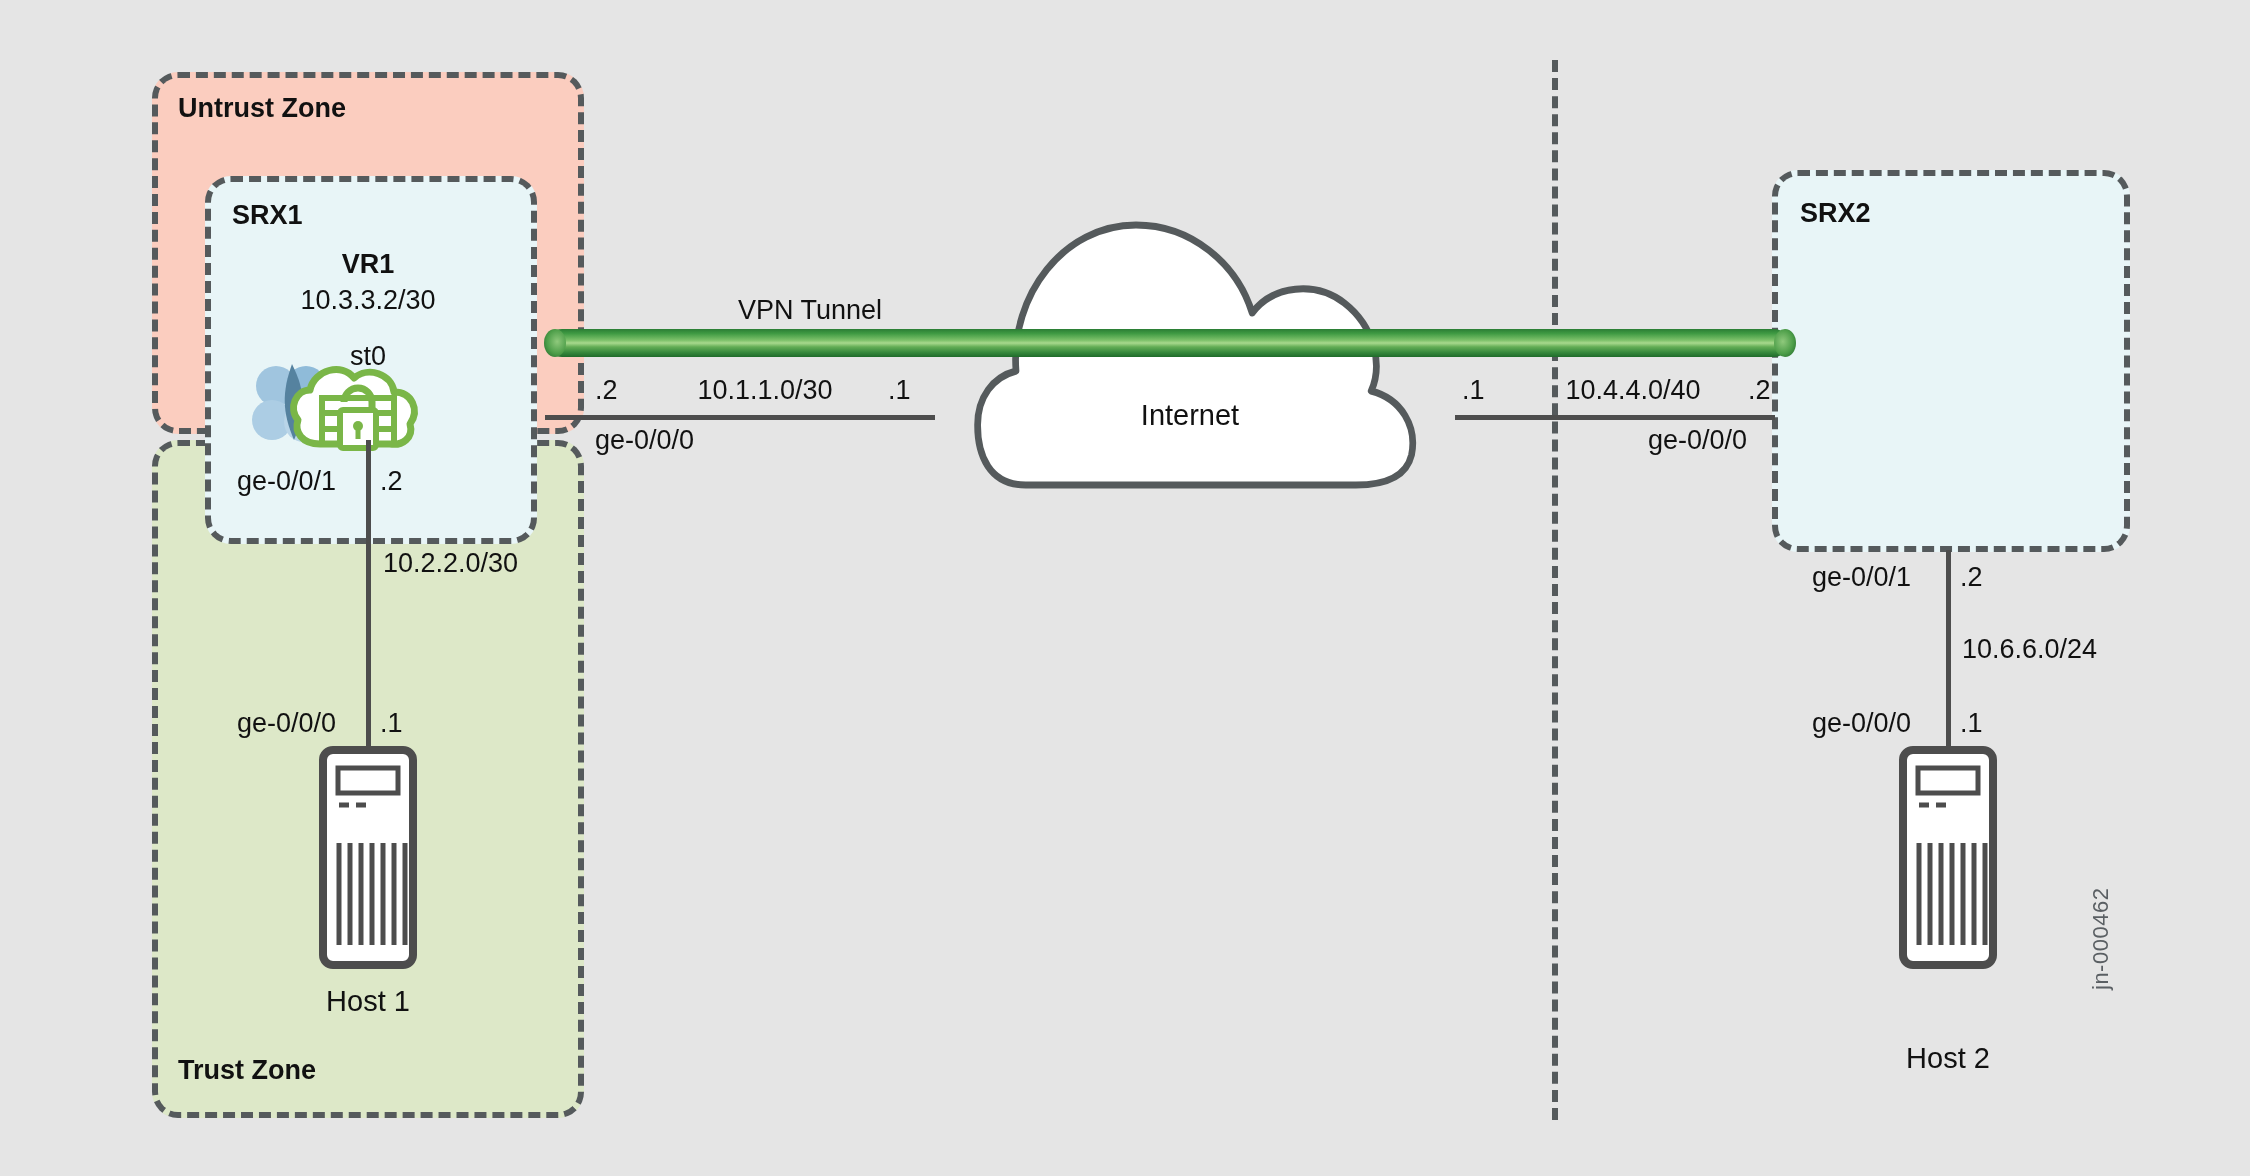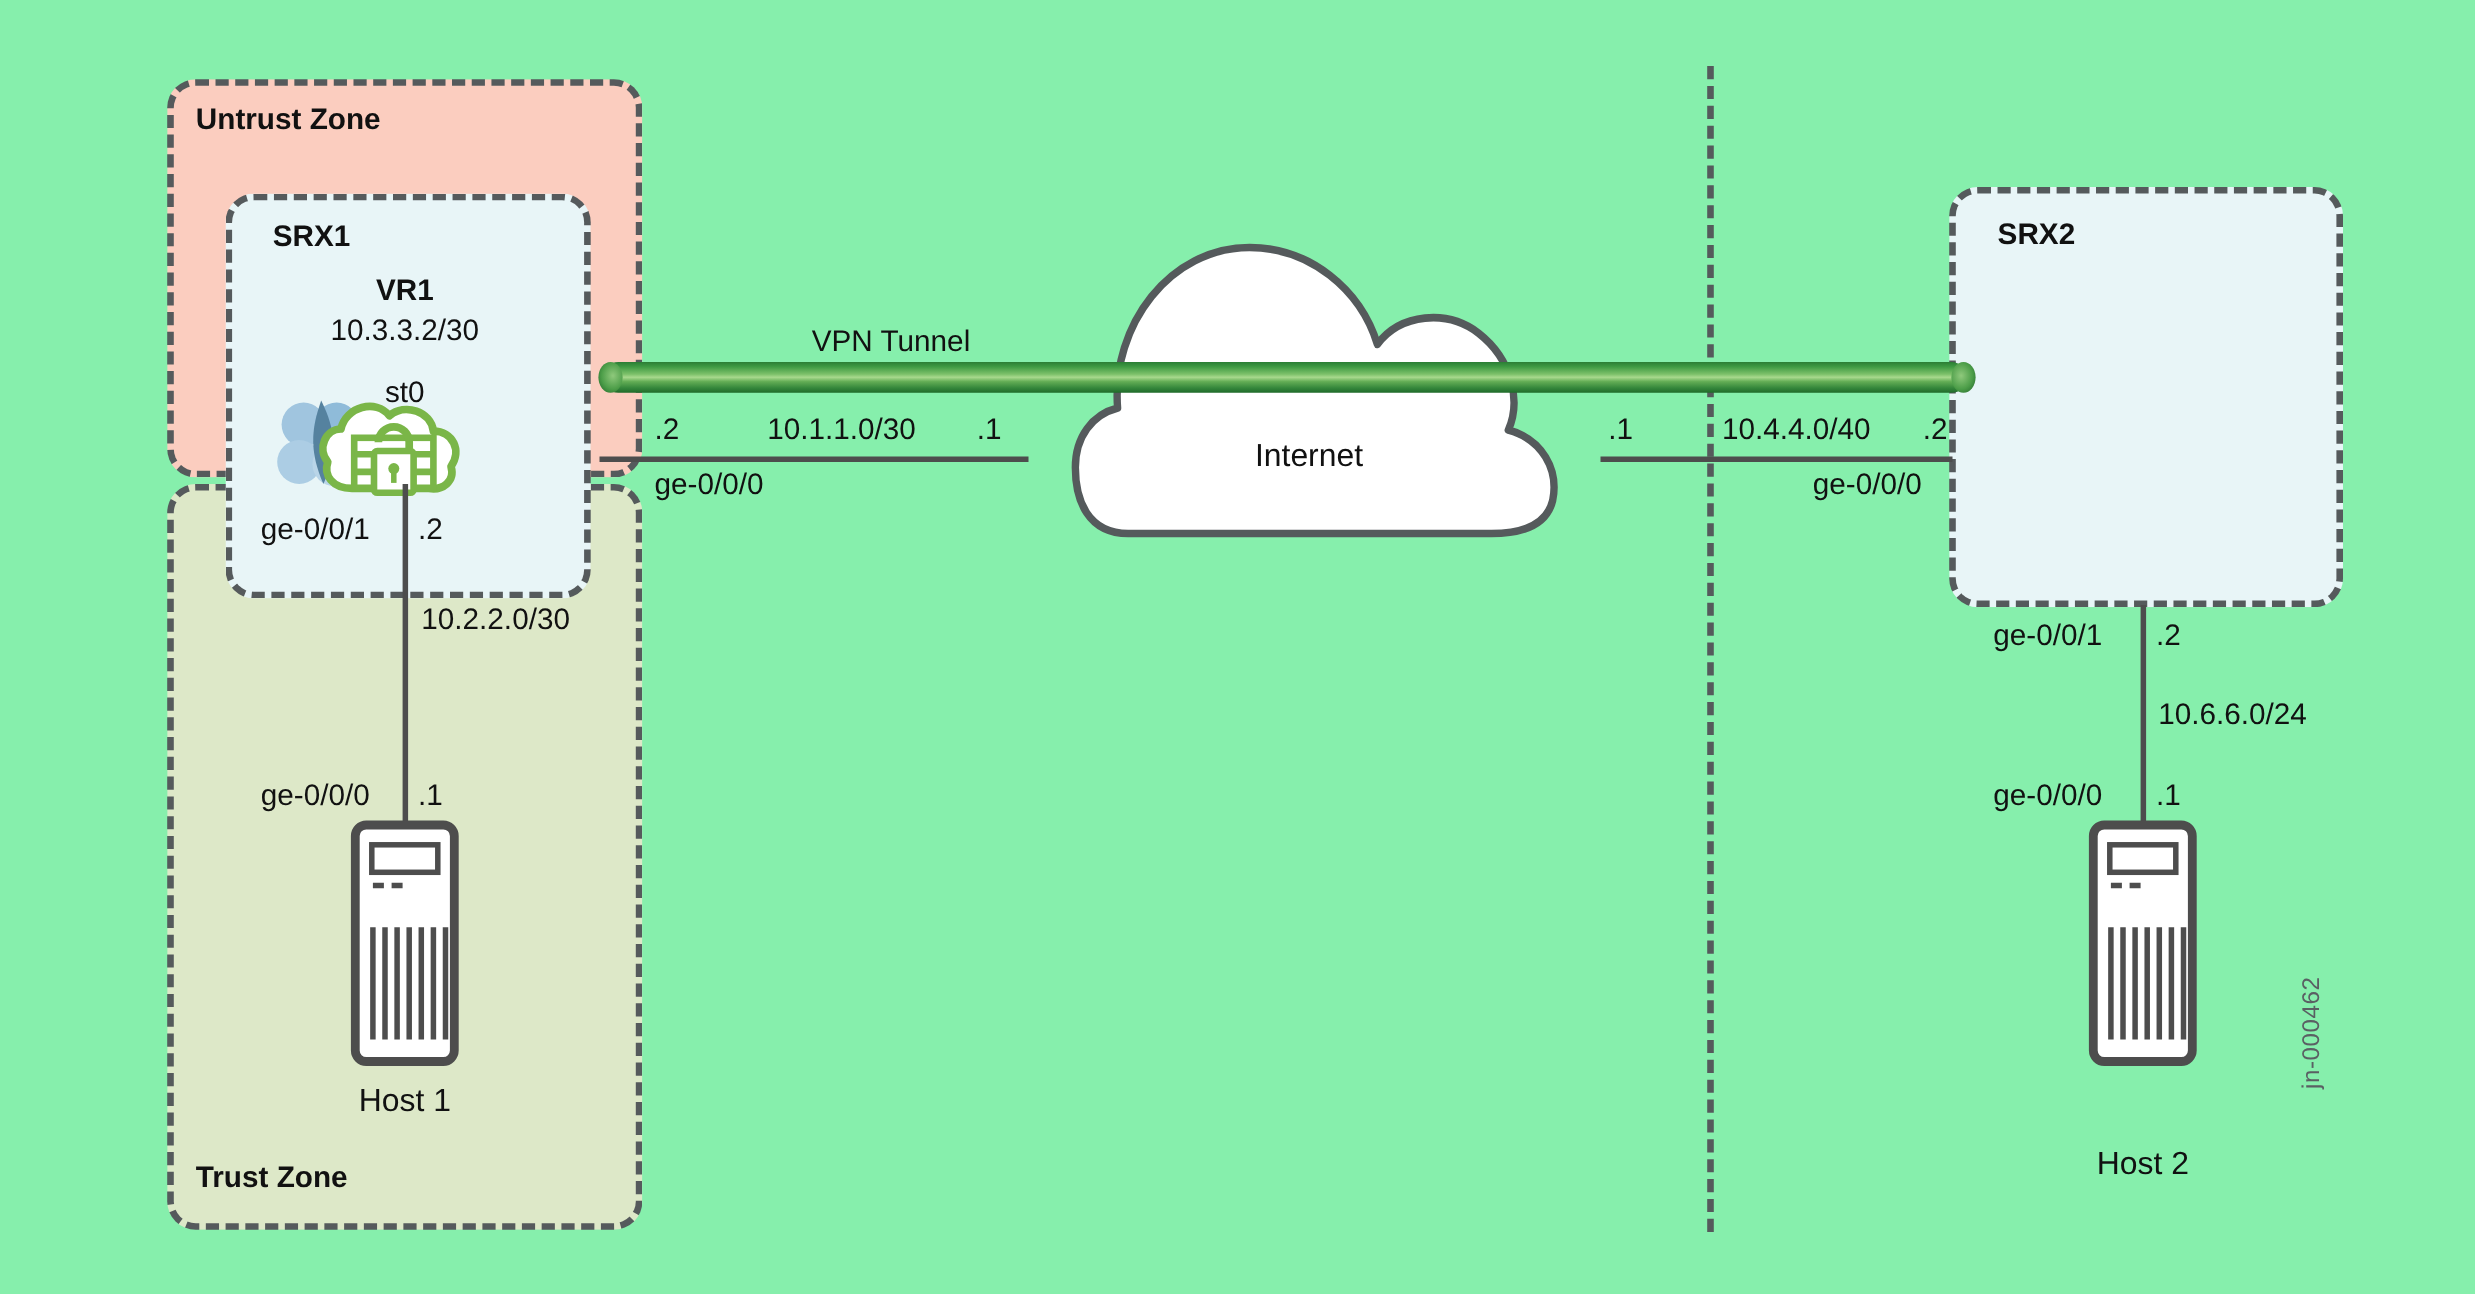--- a/index.html
+++ b/index.html
@@ -9,21 +9,21 @@
     background: #ffffff;
   }
   body {
     font-family: "Liberation Sans", sans-serif;
     color: #1a1a1a;
   }
   #canvas {
     position: relative;
     width: 2250px;
     height: 1176px;
-    background: #86efac;
+    background: #e5e5e5;
     overflow: hidden;
   }
 
   
   .zone {
     position: absolute;
     border: 6px dashed #555a5c;
     border-radius: 26px;
     box-sizing: border-box;
   }
@@ -62,21 +62,20 @@
     font-weight: bold;
     color: #111111;
     white-space: nowrap;
   }
   .box-label {
     position: absolute;
     font-size: 27px;
     font-weight: bold;
     color: #111111;
     white-space: nowrap;
-    margin-left: 16px;
   }
 
   
   #separator-line {
     position: absolute;
     left: 1552px;
     top: 60px;
     width: 0;
     height: 1060px;
     border-left: 6px dashed #555a5c;

